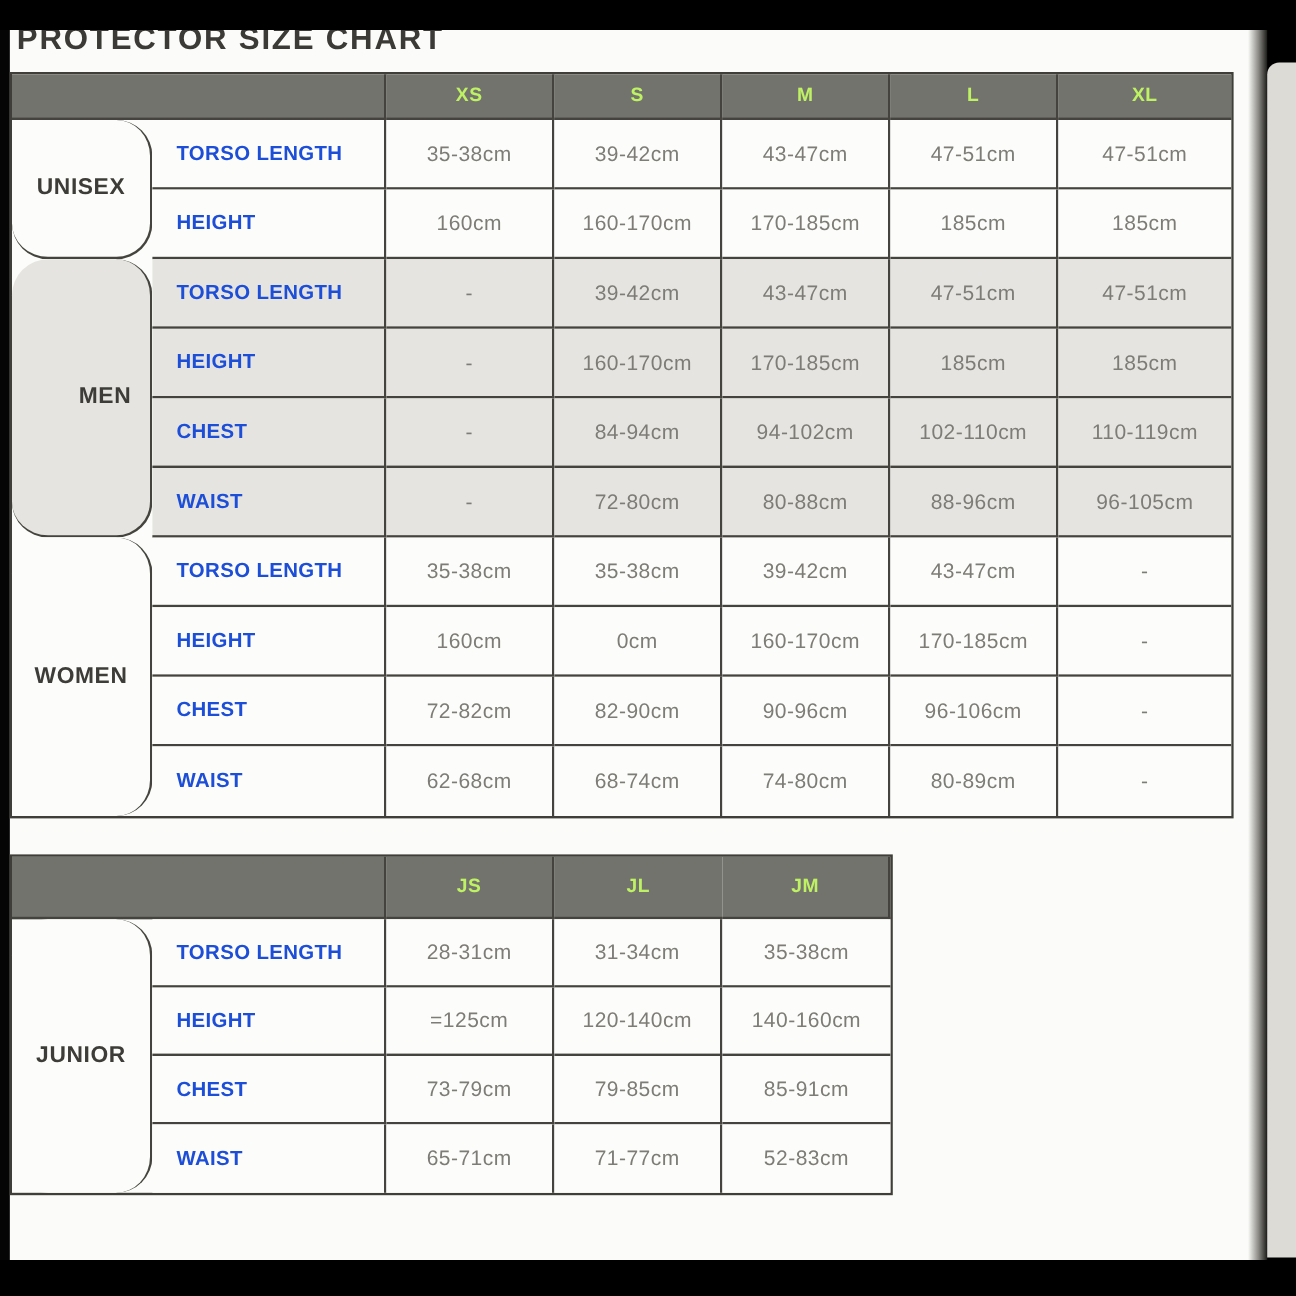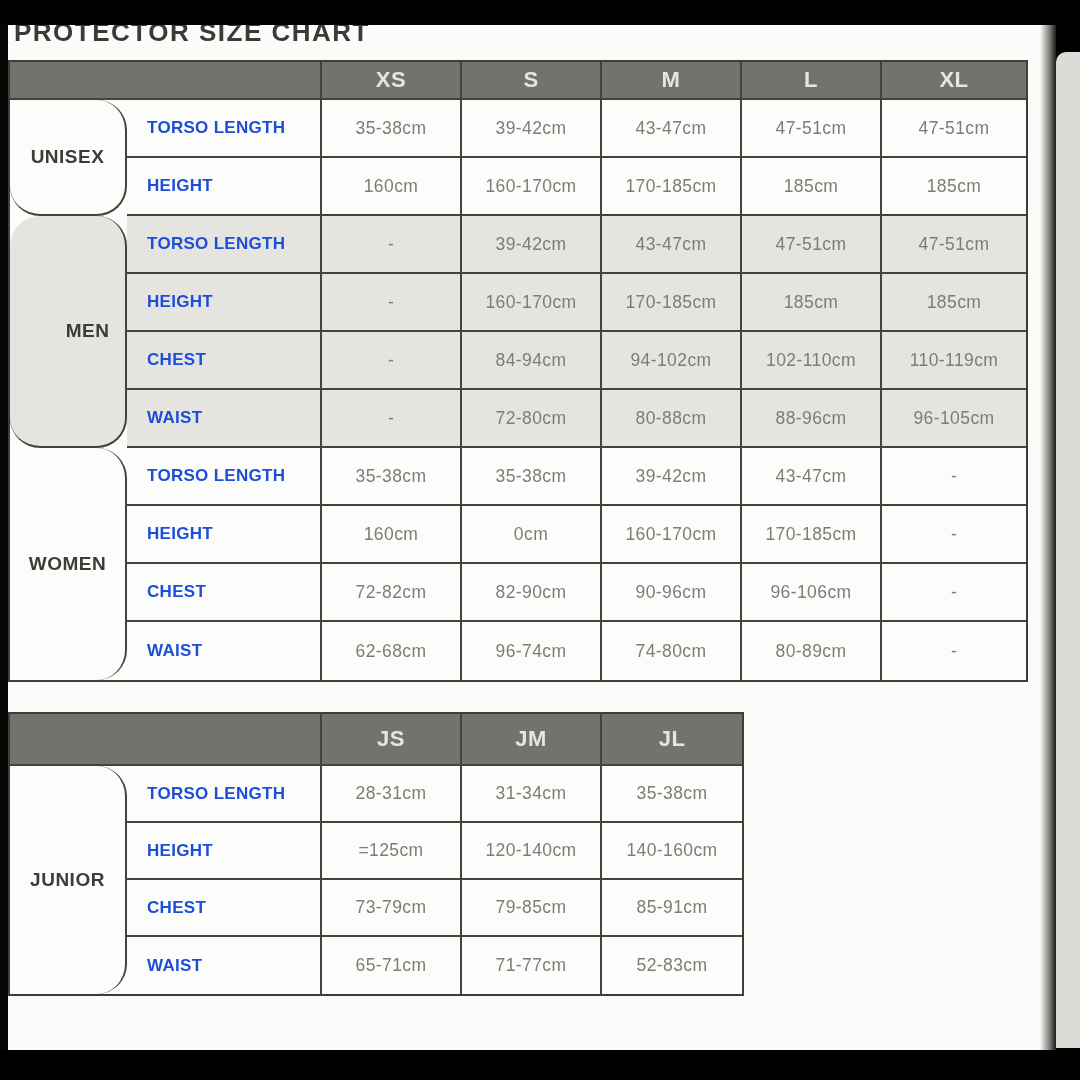--- a/index.html
+++ b/index.html
@@ -51,21 +51,21 @@
     grid-template-columns:117px 195px 140px 140px 140px;
     grid-template-rows:52px repeat(4,57px);
   }
   .size-table > div{
     box-sizing:border-box;display:flex;align-items:center;
     border-right:2px solid #44433d;border-bottom:2px solid #44433d;
   }
   .size-table > div.last-col{border-right:none;}
   .size-table > div.last-row{border-bottom:none;}
   .th{
-    background:#73736d;color:#e5e5e5;font-weight:700;font-size:22px;
+    background:#73736d;color:#bef264;font-weight:700;font-size:16px;
     justify-content:center;letter-spacing:.5px;
   }
   .th.merged{grid-column:span 2;}
   .group{
     font-weight:700;font-size:19px;color:#3d3c38;justify-content:center;
     letter-spacing:.5px;background:#fcfcfa;border-radius:30px;
   }
   .rowlabel{
     font-weight:700;font-size:17px;color:#1d4ed8;padding-left:20px;
     letter-spacing:.3px;background:#fcfcfa;
@@ -150,30 +150,30 @@
     <div class="value">170-185cm</div>
     <div class="value last-col">-</div>
     <div class="rowlabel">CHEST</div>
     <div class="value">72-82cm</div>
     <div class="value">82-90cm</div>
     <div class="value">90-96cm</div>
     <div class="value">96-106cm</div>
     <div class="value last-col">-</div>
     <div class="rowlabel last-row">WAIST</div>
     <div class="value last-row">62-68cm</div>
-    <div class="value last-row">96-74cm</div>
+    <div class="value last-row">68-74cm</div>
     <div class="value last-row">74-80cm</div>
     <div class="value last-row">80-89cm</div>
     <div class="value last-row last-col">-</div>
   </div>
 <div id="junior-table" class="size-table">
     <div class="th merged"></div>
     <div class="th">JS</div>
+    <div class="th last-col">JL</div>
     <div class="th">JM</div>
-    <div class="th last-col">JL</div>
     <div class="group last-row" style="grid-row: span 4;">JUNIOR</div>
     <div class="rowlabel">TORSO LENGTH</div>
     <div class="value">28-31cm</div>
     <div class="value">31-34cm</div>
     <div class="value last-col">35-38cm</div>
     <div class="rowlabel">HEIGHT</div>
     <div class="value">=125cm</div>
     <div class="value">120-140cm</div>
     <div class="value last-col">140-160cm</div>
     <div class="rowlabel">CHEST</div>

